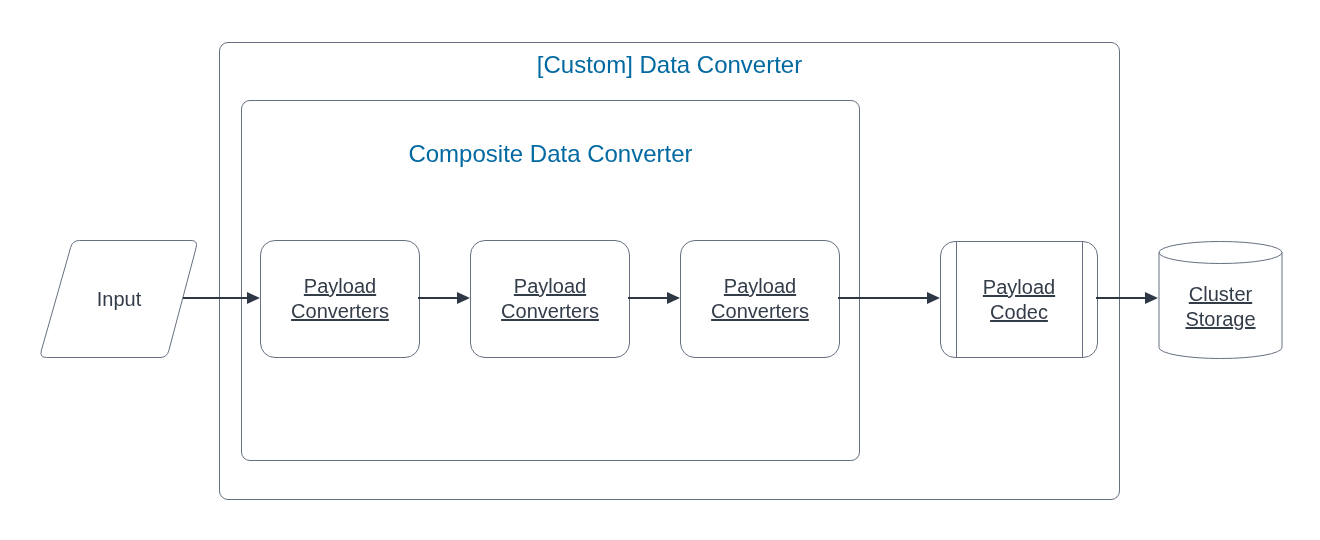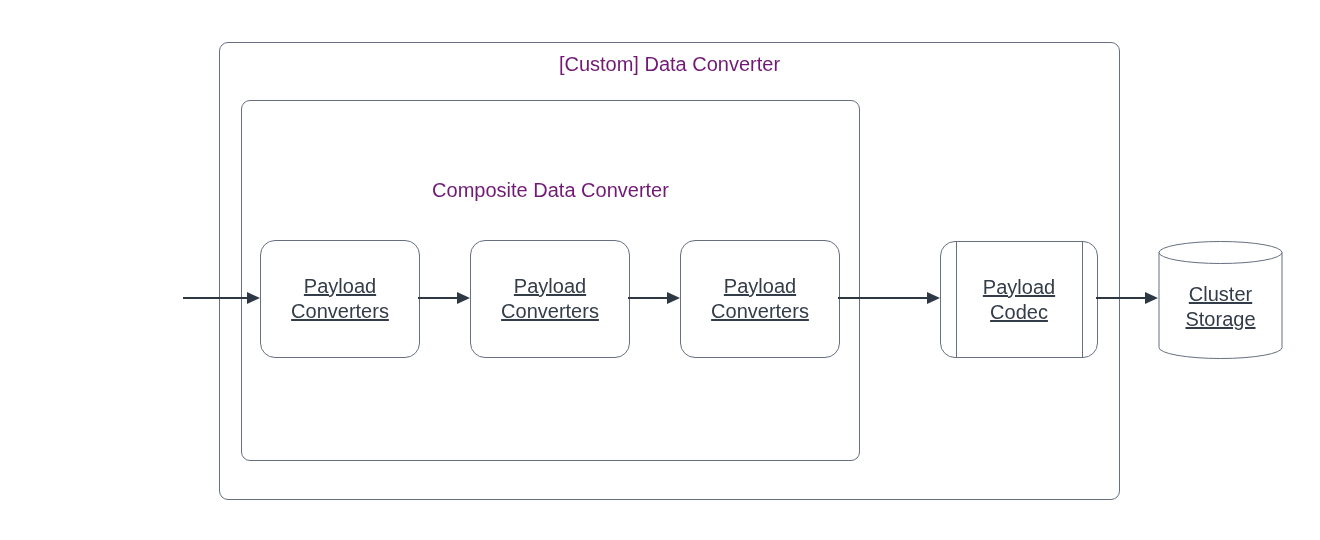--- a/index.html
+++ b/index.html
@@ -20,23 +20,23 @@
     position: absolute;
     border: 1px solid #667080;
     border-radius: 9px;
     background: transparent;
   }
   .group-title {
     position: absolute;
     left: 0;
     right: 0;
     text-align: center;
-    font-size: 20px;
+    font-size: 24px;
     line-height: 25px;
-    color: #701a75;
+    color: #0369a1;
   }
   .node-box {
     position: absolute;
     border: 1px solid #667080;
     border-radius: 15px;
     background: #ffffff;
     display: flex;
     align-items: center;
     justify-content: center;
     text-decoration: underline;
@@ -90,23 +90,31 @@
 </head>
 <body>
 
 <div class="canvas">
 
   <div class="group-box" style="left:219px; top:42px; width:899px; height:456px;">
     <div class="group-title" style="top:9px;">[Custom] Data Converter</div>
   </div>
 
   <div class="group-box" style="left:241px; top:100px; width:617px; height:359px;">
-    <div class="group-title" style="top:40px;margin-top:37px;">Composite Data Converter</div>
+    <div class="group-title" style="top:40px;">Composite Data Converter</div>
   </div>
 
+  <div class="shape-wrap" style="left:39px; top:240px; width:160px; height:118px;">
+    <svg width="160" height="118" viewBox="0 0 160 118">
+      <path d="M 40.5 0.5 L 152 0.5 Q 159 0.5 157.2 7.3 L 129.8 110.7 Q 128 117.5 121 117.5 L 7.5 117.5 Q 0.5 117.5 2.3 110.7 L 31.7 7.3 Q 33.5 0.5 40.5 0.5 Z" fill="#ffffff" stroke="#667080" stroke-width="1"></path>
+    </svg>
+    <div class="shape-label-overlay">
+      <div class="node-label">Input</div>
+    </div>
+  </div>
 
   <div class="node-box" style="left:260px; top:240px; width:158px; height:116px;">
     <div class="node-label">Payload
 Converters</div>
   </div>
 
   <div class="node-box" style="left:470px; top:240px; width:158px; height:116px;">
     <div class="node-label">Payload
 Converters</div>
   </div>

